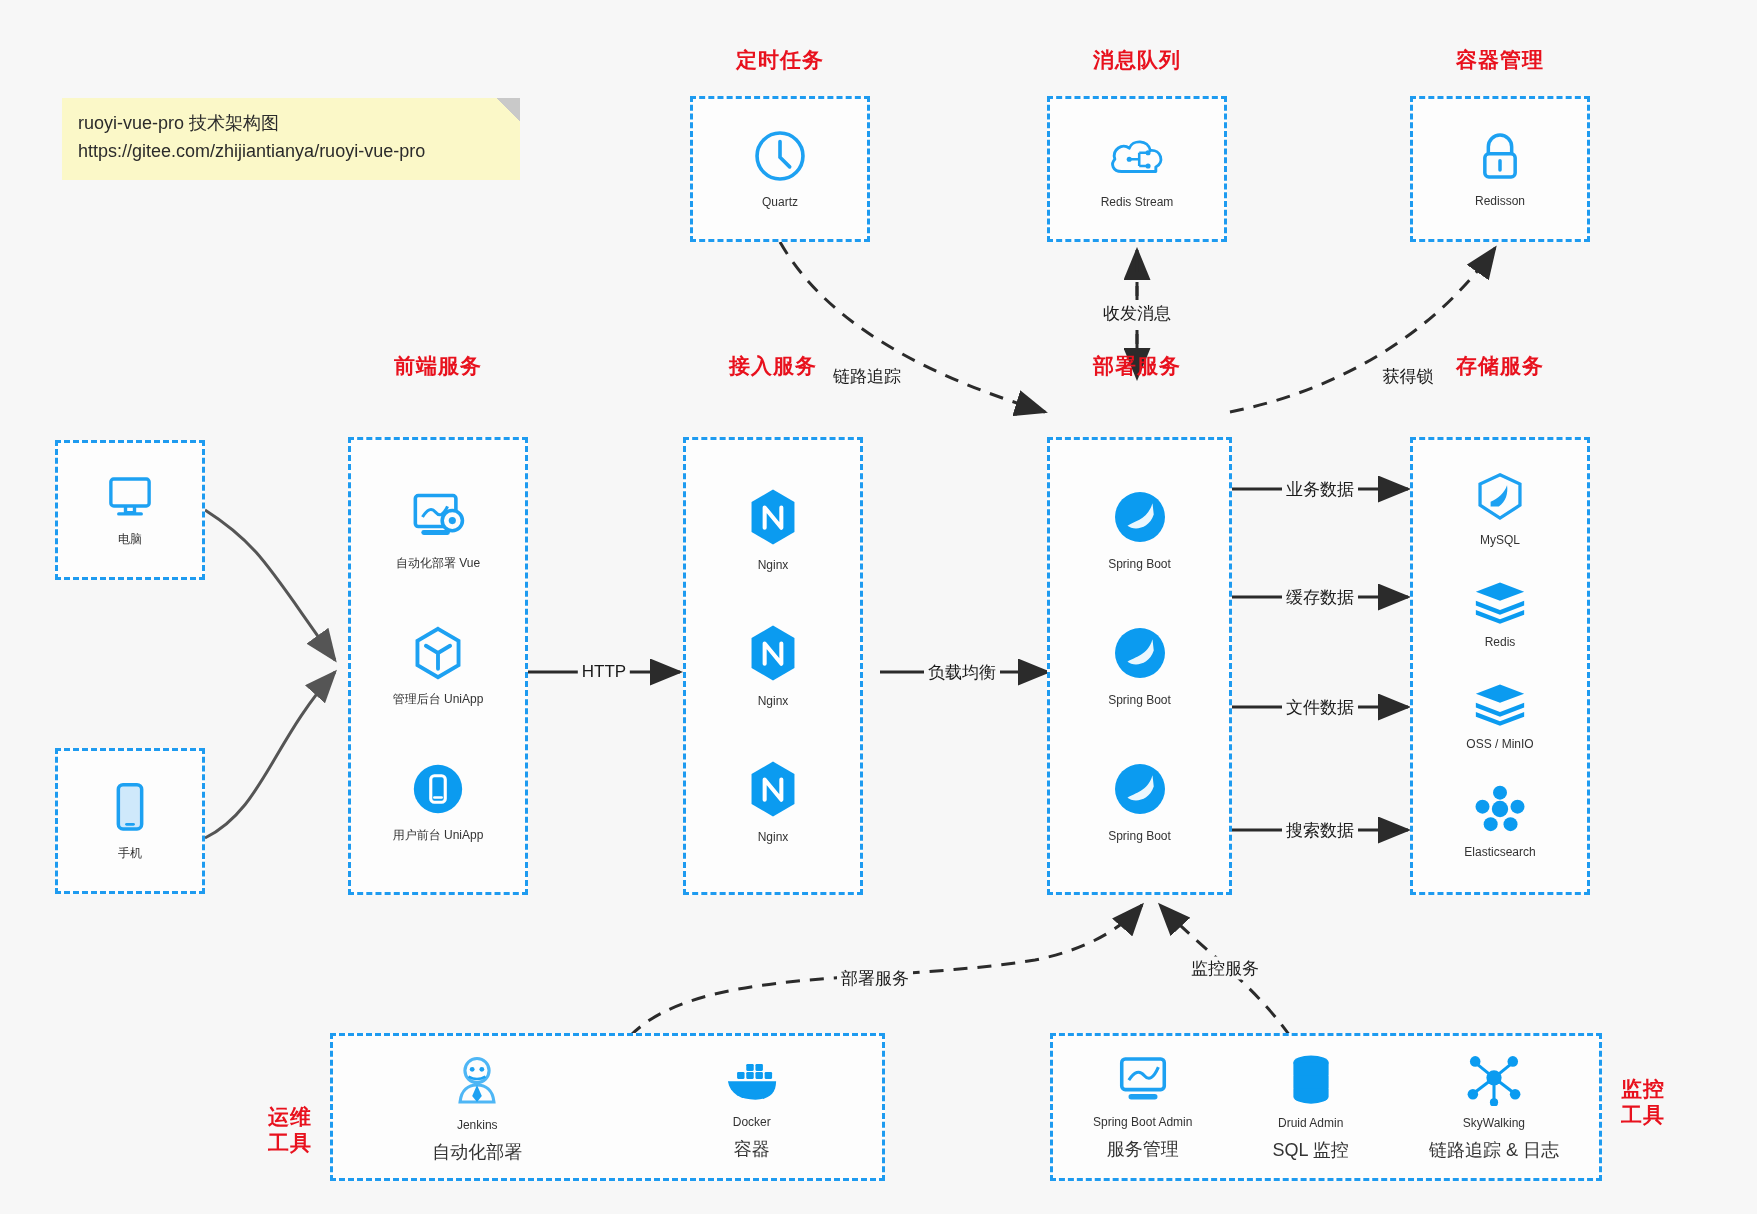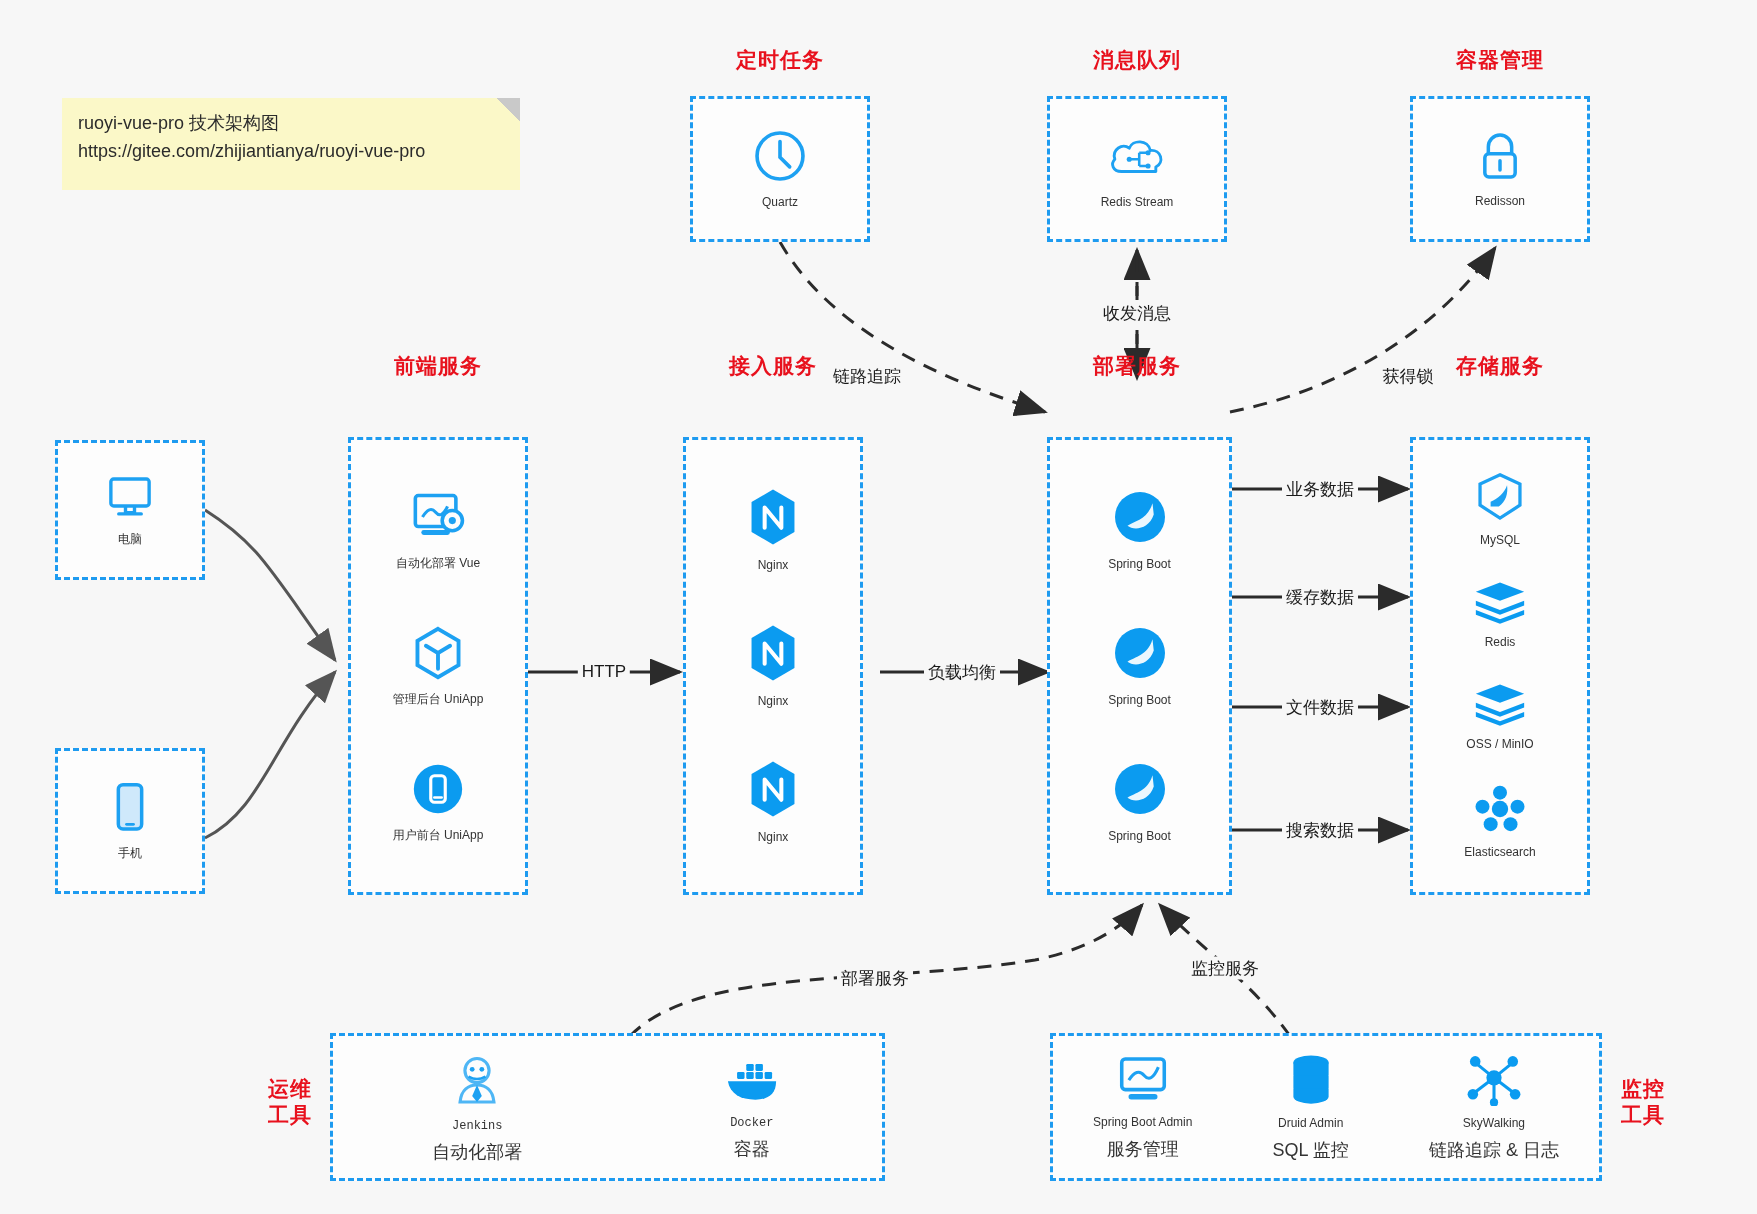--- a/index.html
+++ b/index.html
@@ -47,21 +47,21 @@
 
   .icon{display:block;}
 
   
   .note{
     position:absolute;
     background:#fbf8c8;
     font-size:18px;
     color:#2b2b2b;
     line-height:1.55;
-    padding:12px 16px 24px 16px;
+    padding:12px 16px 14px 16px;
     box-sizing:border-box;
     white-space:nowrap;
   }
   .note .fold{
     position:absolute;right:0;top:0;width:24px;height:24px;
     background:linear-gradient(225deg,#c9c9c9 0 50%,transparent 50%);
   }
 
   
   .edge-label{
@@ -325,25 +325,25 @@
           <circle cx="39" cy="20" r="6" fill="#0b9bf0"></circle>
           <circle cx="16" cy="35" r="6" fill="#0b9bf0"></circle>
           <circle cx="33" cy="35" r="6" fill="#0b9bf0"></circle>
           <circle cx="24" cy="22" r="7" fill="#0b9bf0"></circle>
         </svg>
       </span>
       <span class="lbl">Elasticsearch</span>
     </div>
   </div>
 
-  <div class="grp-title side" style="left:255px;top:1076px;width:70px;">
+  <div class="grp-title side" style="left:255px;top:1104px;width:70px;">
     <div>运维</div>
     <div>工具</div>
   </div>
-  <div class="box" style="left:330px;top:1033px;width:555px;height:148px;flex-direction:row;font-family:Liberation Mono, monospace;">
+  <div class="box" style="left:330px;top:1033px;width:555px;height:148px;flex-direction:row;">
     <div class="node">
       <span class="icon">
         <svg width="58" height="58" viewBox="0 0 48 48">
           <circle cx="24" cy="17" r="10" fill="none" stroke="#4eb6f5" stroke-width="2.6"></circle>
           <circle cx="20" cy="16" r="2" fill="#1da1f2"></circle>
           <circle cx="28" cy="16" r="2" fill="#1da1f2"></circle>
           <path d="M17 22 Q24 26 31 22" fill="none" stroke="#1da1f2" stroke-width="2.2"></path>
           <path d="M10 43 C11 33 17 29 24 29 C31 29 37 33 38 43 Z" fill="none" stroke="#4eb6f5" stroke-width="2.6"></path>
           <path d="M24 29 L20 38 L24 43 L28 38 Z" fill="#1da1f2"></path>
         </svg>

